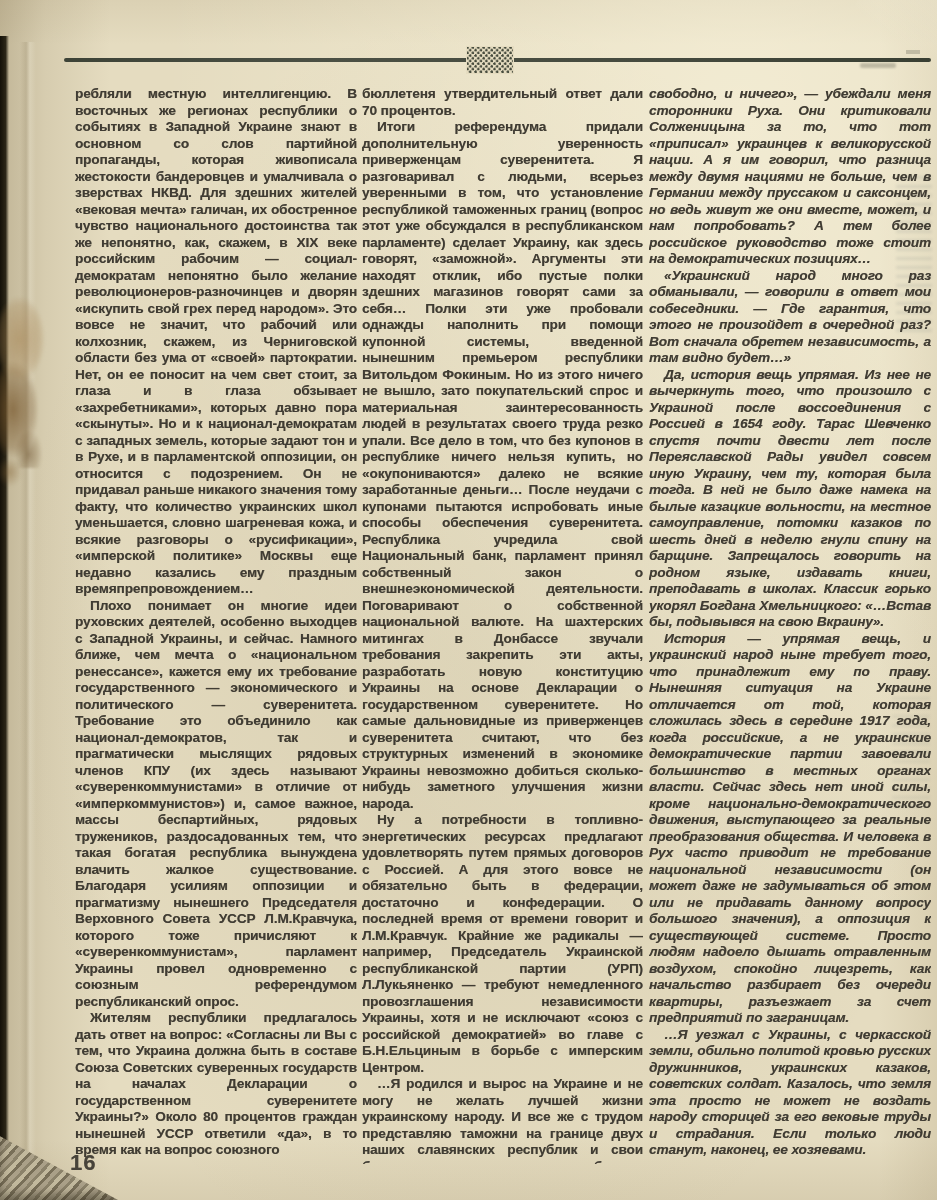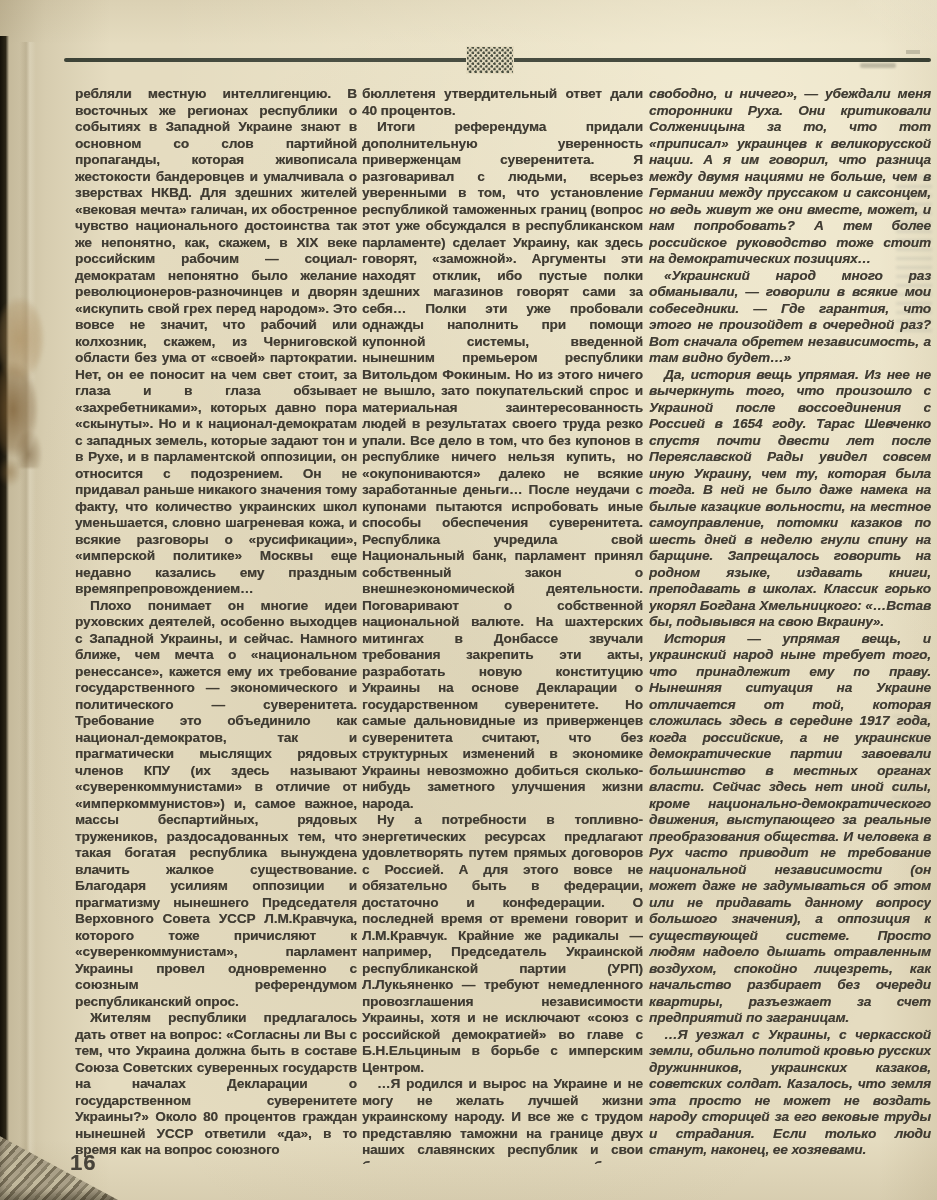--- a/index.html
+++ b/index.html
@@ -80,28 +80,28 @@
   <div class="rule-smudge"></div>
   <div class="rule-tick"></div>
   <div class="hatch"></div>
 
   <div class="col col-1">
       <p class="para">ребляли местную интеллигенцию. В восточных же регионах республики о событиях в Западной Украине знают в основном со слов партийной пропаганды, которая живописала жестокости бандеровцев и умалчивала о зверствах НКВД. Для здешних жителей «вековая мечта» галичан, их обостренное чувство национального достоинства так же непонятно, как, скажем, в XIX веке российским рабочим — социал-демократам непонятно было желание революционеров-разночинцев и дворян «искупить свой грех перед народом». Это вовсе не значит, что рабочий или колхозник, скажем, из Черниговской области без ума от «своей» партократии. Нет, он ее поносит на чем свет стоит, за глаза и в глаза обзывает «захребетниками», которых давно пора «скынуты». Но и к национал-демократам с западных земель, которые задают тон и в Рухе, и в парламентской оппозиции, он относится с подозрением. Он не придавал раньше никакого значения тому факту, что количество украинских школ уменьшается, словно шагреневая кожа, и всякие разговоры о «русификации», «имперской политике» Москвы еще недавно казались ему праздным времяпрепровождением…</p>
       <p class="para indent">Плохо понимает он многие идеи руховских деятелей, особенно выходцев с Западной Украины, и сейчас. Намного ближе, чем мечта о «национальном ренессансе», кажется ему их требование государственного — экономического и политического — суверенитета. Требование это объединило как национал-демократов, так и прагматически мыслящих рядовых членов КПУ (их здесь называют «суверенкоммунистами» в отличие от «имперкоммунистов») и, самое важное, массы беспартийных, рядовых тружеников, раздосадованных тем, что такая богатая республика вынуждена влачить жалкое существование. Благодаря усилиям оппозиции и прагматизму нынешнего Председателя Верховного Совета УССР Л.М.Кравчука, которого тоже причисляют к «суверенкоммунистам», парламент Украины провел одновременно с союзным референдумом республиканский опрос.</p>
       <p class="para indent">Жителям республики предлагалось дать ответ на вопрос: «Согласны ли Вы с тем, что Украина должна быть в составе Союза Советских суверенных государств на началах Декларации о государственном суверенитете Украины?» Около 80 процентов граждан нынешней УССР ответили «да», в то время как на вопрос союзного</p>
     </div>
   <div class="col col-2">
-      <p class="para">бюллетеня утвердительный ответ дали 40 процентов.</p>
+      <p class="para">бюллетеня утвердительный ответ дали 70 процентов.</p>
       <p class="para indent">Итоги референдума придали дополнительную уверенность приверженцам суверенитета. Я разговаривал с людьми, всерьез уверенными в том, что установление республикой таможенных границ (вопрос этот уже обсуждался в республиканском парламенте) сделает Украину, как здесь говорят, «заможной». Аргументы эти находят отклик, ибо пустые полки здешних магазинов говорят сами за себя… Полки эти уже пробовали однажды наполнить при помощи купонной системы, введенной нынешним премьером республики Витольдом Фокиным. Но из этого ничего не вышло, зато покупательский спрос и материальная заинтересованность людей в результатах своего труда резко упали. Все дело в том, что без купонов в республике ничего нельзя купить, но «окупониваются» далеко не всякие заработанные деньги… После неудачи с купонами пытаются испробовать иные способы обеспечения суверенитета. Республика учредила свой Национальный банк, парламент принял собственный закон о внешнеэкономической деятельности. Поговаривают о собственной национальной валюте. На шахтерских митингах в Донбассе звучали требования закрепить эти акты, разработать новую конституцию Украины на основе Декларации о государственном суверенитете. Но самые дальновидные из приверженцев суверенитета считают, что без структурных изменений в экономике Украины невозможно добиться сколько-нибудь заметного улучшения жизни народа.</p>
       <p class="para indent">Ну а потребности в топливно-энергетических ресурсах предлагают удовлетворять путем прямых договоров с Россией. А для этого вовсе не обязательно быть в федерации, достаточно и конфедерации. О последней время от времени говорит и Л.М.Кравчук. Крайние же радикалы — например, Председатель Украинской республиканской партии (УРП) Л.Лукьяненко — требуют немедленного провозглашения независимости Украины, хотя и не исключают «союз с российской демократией» во главе с Б.Н.Ельциным в борьбе с имперским Центром.</p>
       <p class="para indent">…Я родился и вырос на Украине и не могу не желать лучшей жизни украинскому народу. И все же с трудом представляю таможни на границе двух наших славянских республик и свои будущие поездки к матери — за рубеж.</p>
     </div>
   <div class="col col-3">
       <p class="para">свободно, и ничего», — убеждали меня сторонники Руха. Они критиковали Солженицына за то, что тот «приписал» украинцев к великорусской нации. А я им говорил, что разница между двумя нациями не больше, чем в Германии между пруссаком и саксонцем, но ведь живут же они вместе, может, и нам попробовать? А тем более российское руководство тоже стоит на демократических позициях…</p>
-      <p class="para indent">«Украинский народ много раз обманывали, — говорили в всякие мои собеседники. — Где гарантия, что этого не произойдет в очередной раз? Вот сначала обретем независимость, а там видно будет…»</p>
+      <p class="para indent">«Украинский народ много раз обманывали, — говорили в ответ мои собеседники. — Где гарантия, что этого не произойдет в очередной раз? Вот сначала обретем независимость, а там видно будет…»</p>
       <p class="para indent">Да, история вещь упрямая. Из нее не вычеркнуть того, что произошло с Украиной после воссоединения с Россией в 1654 году. Тарас Шевченко спустя почти двести лет после Переяславской Рады увидел совсем иную Украину, чем ту, которая была тогда. В ней не было даже намека на былые казацкие вольности, на местное самоуправление, потомки казаков по шесть дней в неделю гнули спину на барщине. Запрещалось говорить на родном языке, издавать книги, преподавать в школах. Классик горько укорял Богдана Хмельницкого: «…Встав бы, подывывся на свою Вкраину».</p>
       <p class="para indent">История — упрямая вещь, и украинский народ ныне требует того, что принадлежит ему по праву. Нынешняя ситуация на Украине отличается от той, которая сложилась здесь в середине 1917 года, когда российские, а не украинские демократические партии завоевали большинство в местных органах власти. Сейчас здесь нет иной силы, кроме национально-демократического движения, выступающего за реальные преобразования общества. И человека в Рух часто приводит не требование национальной независимости (он может даже не задумываться об этом или не придавать данному вопросу большого значения), а оппозиция к существующей системе. Просто людям надоело дышать отравленным воздухом, спокойно лицезреть, как начальство разбирает без очереди квартиры, разъезжает за счет предприятий по заграницам.</p>
       <p class="para indent">…Я уезжал с Украины, с черкасской земли, обильно политой кровью русских дружинников, украинских казаков, советских солдат. Казалось, что земля эта просто не может не воздать народу сторицей за его вековые труды и страдания. Если только люди станут, наконец, ее хозяевами.</p>
     </div>
 
   <div class="pageno">16</div>
   <div class="corner-stack"></div>
 </div>
 
 </body></html>

